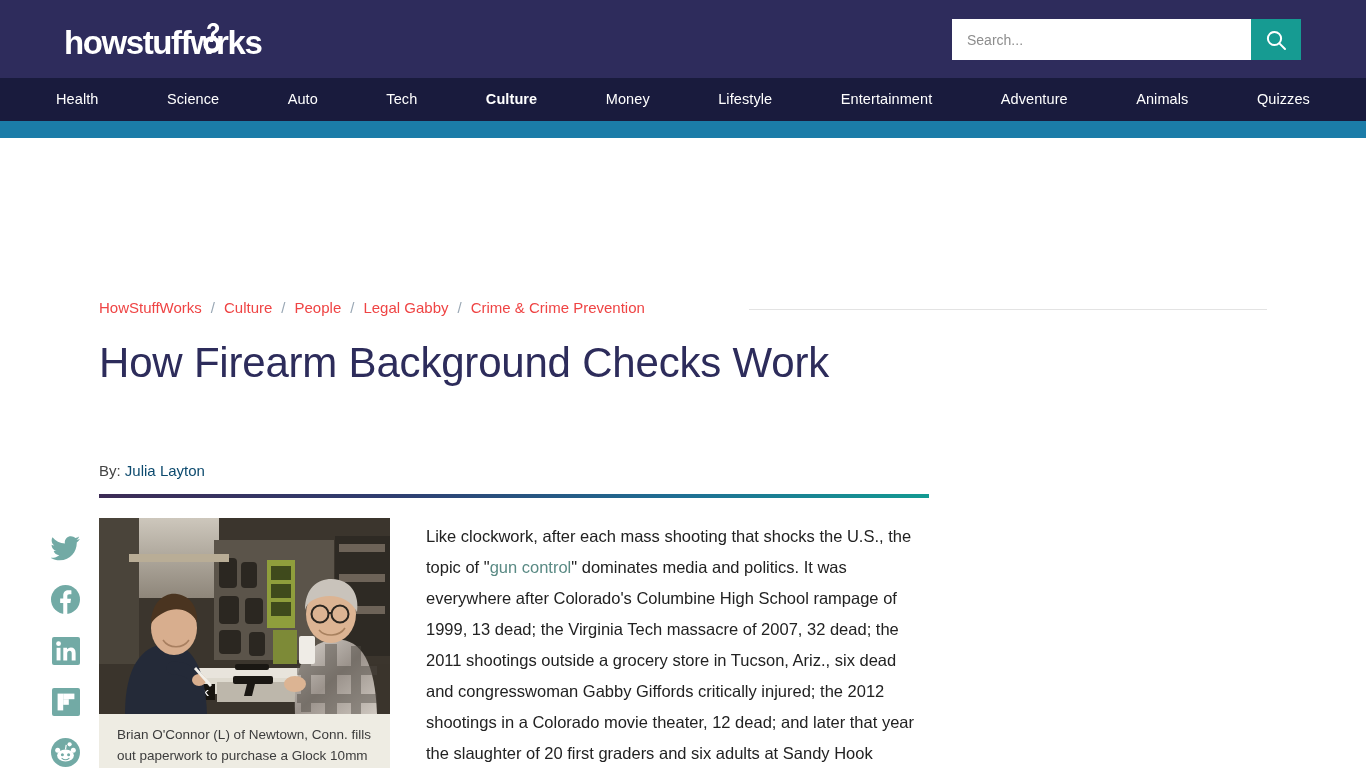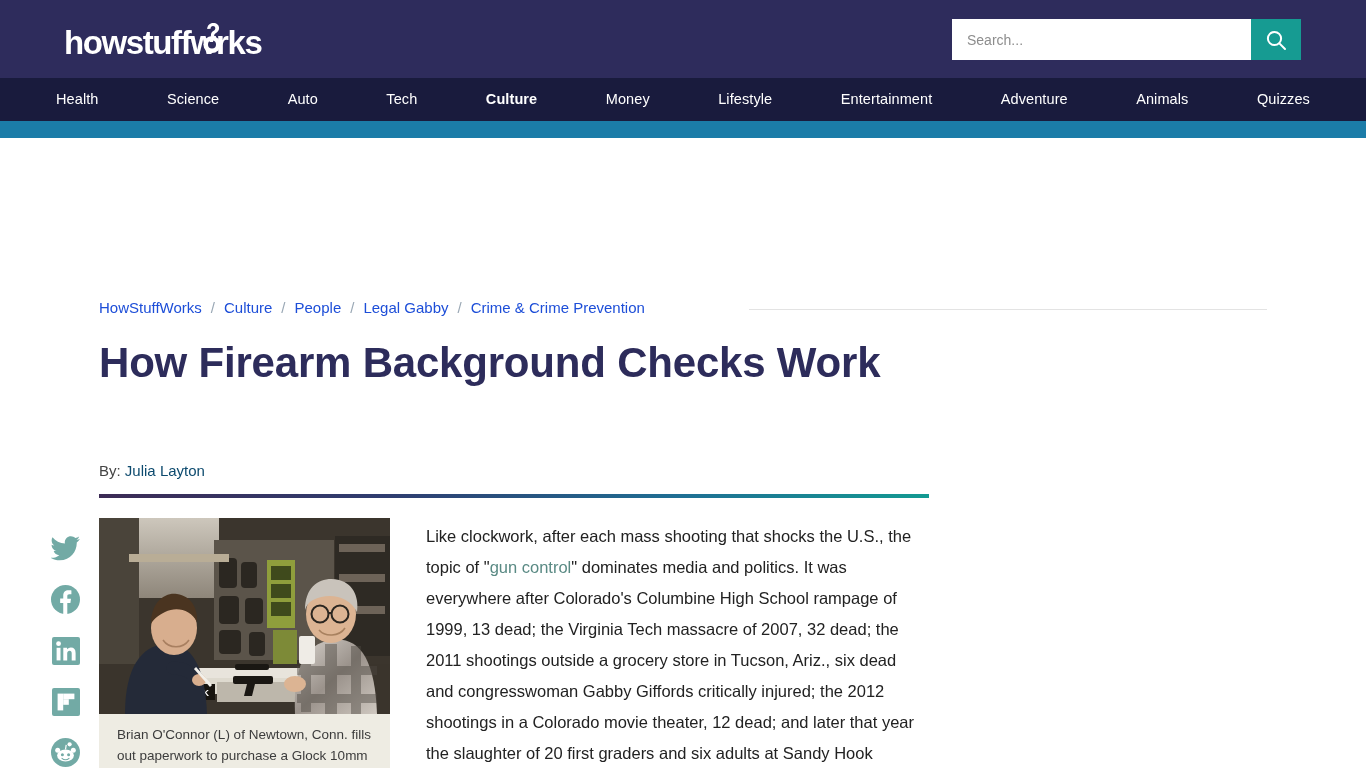--- a/index.html
+++ b/index.html
@@ -108,21 +108,21 @@
 
   .breadcrumb {
     position: absolute;
     left: 99px;
     top: 161px;
     display: flex;
     align-items: center;
     white-space: nowrap;
   }
   .bc-link {
-    color: #1d4ed8;
+    color: #ef4444;
     font-size: 15px;
     text-decoration: none;
     cursor: pointer;
   }
   .bc-sep {
     color: #9aa8b5;
     font-size: 15px;
     margin: 0 9px;
   }
   .bc-rule {
@@ -135,21 +135,21 @@
   }
 
   .page-title {
     position: absolute;
     left: 99px;
     top: 198px;
     width: 830px;
     margin: 0;
     font-size: 42px;
     line-height: 54px;
-    font-weight: bold;
+    font-weight: normal;
     color: #2d2c5b;
     letter-spacing: -0.2px;
   }
 
   .byline {
     position: absolute;
     left: 99px;
     top: 324px;
     font-size: 15px;
     color: #444444;

